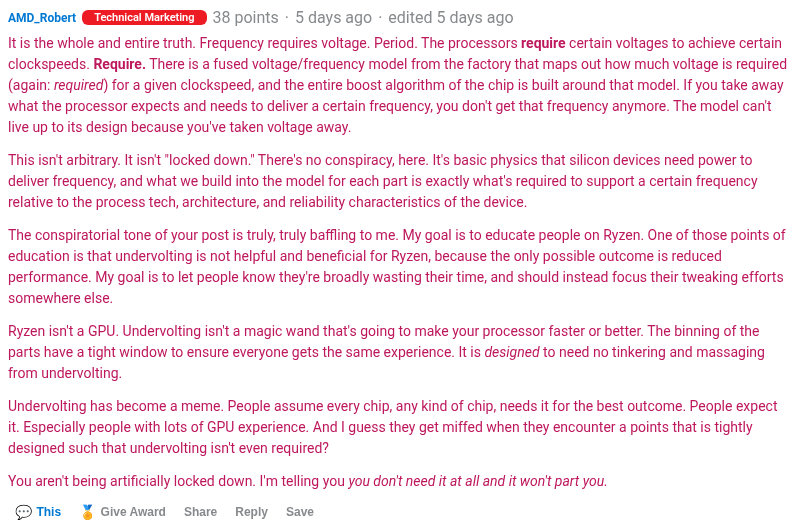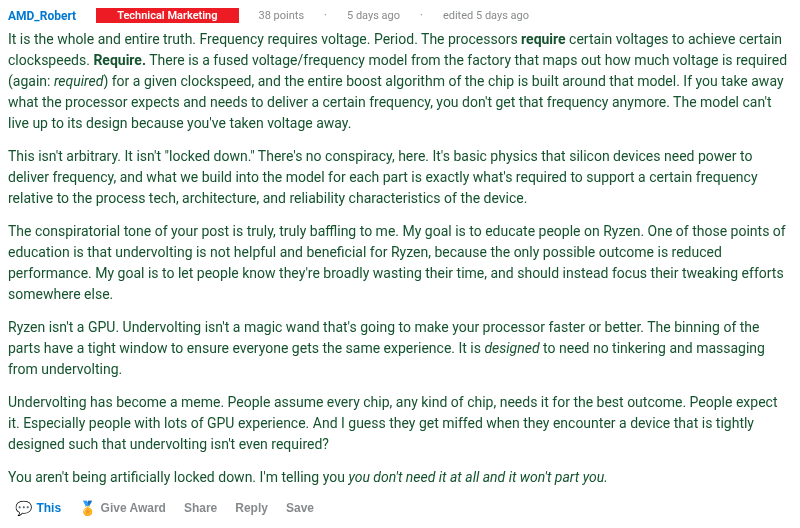--- a/index.html
+++ b/index.html
@@ -11,45 +11,45 @@
       width: 800px;
       min-height: 528px;
     }
     .comment-container {
       padding: 8px 8px 8px 8px;
       border-bottom: 1px solid #edeff1;
     }
     .comment-header {
       display: flex;
       align-items: center;
-      gap: 20px;
+      gap: 6px;
       margin-bottom: 6px;
       flex-wrap: wrap;
     }
     .username {
       font-weight: 700;
       font-size: 12px;
       color: #0079d3;
     }
     .flair {
       background-color: #ed1c24;
       color: #fff;
       font-size: 11px;
       font-weight: 600;
-      padding: 1px 21px;
-      border-radius: 0;
+      padding: 1px 12px;
+      border-radius: 6px;
     }
     .meta {
-      font-size: 11px;
+      font-size: 16px;
       color: #878a8c;
     }
     .comment-body {
       font-size: 14px;
       line-height: 21px;
-      color: #14532d;
+      color: #be185d;
     }
     .comment-body p {
       margin-bottom: 12px;
     }
     .comment-body p:last-child {
       margin-bottom: 0;
     }
     .comment-actions {
       display: flex;
       align-items: center;
@@ -99,21 +99,21 @@
     <p>
       This isn't arbitrary. It isn't "locked down." There's no conspiracy, here. It's basic physics that silicon devices need power to deliver frequency, and what we build into the model for each part is exactly what's required to support a certain frequency relative to the process tech, architecture, and reliability characteristics of the device.
     </p>
     <p>
       The conspiratorial tone of your post is truly, truly baffling to me. My goal is to educate people on Ryzen. One of those points of education is that undervolting is not helpful and beneficial for Ryzen, because the only possible outcome is reduced performance. My goal is to let people know they're broadly wasting their time, and should instead focus their tweaking efforts somewhere else.
     </p>
     <p>
       Ryzen isn't a GPU. Undervolting isn't a magic wand that's going to make your processor faster or better. The binning of the parts have a tight window to ensure everyone gets the same experience. It is <em>designed</em> to need no tinkering and massaging from undervolting.
     </p>
     <p>
-      Undervolting has become a meme. People assume every chip, any kind of chip, needs it for the best outcome. People expect it. Especially people with lots of GPU experience. And I guess they get miffed when they encounter a device that is tightly designed such that undervolting isn't even required?
+      Undervolting has become a meme. People assume every chip, any kind of chip, needs it for the best outcome. People expect it. Especially people with lots of GPU experience. And I guess they get miffed when they encounter a points that is tightly designed such that undervolting isn't even required?
     </p>
     <p>
       You aren't being artificially locked down. I'm telling you <em>you don't need it at all and it won't part you.</em>
     </p>
   </div>
   <div class="comment-actions">
     <button class="action-btn reply-btn">
       <span class="action-icon">💬</span>
       <span>This</span>
     </button>

